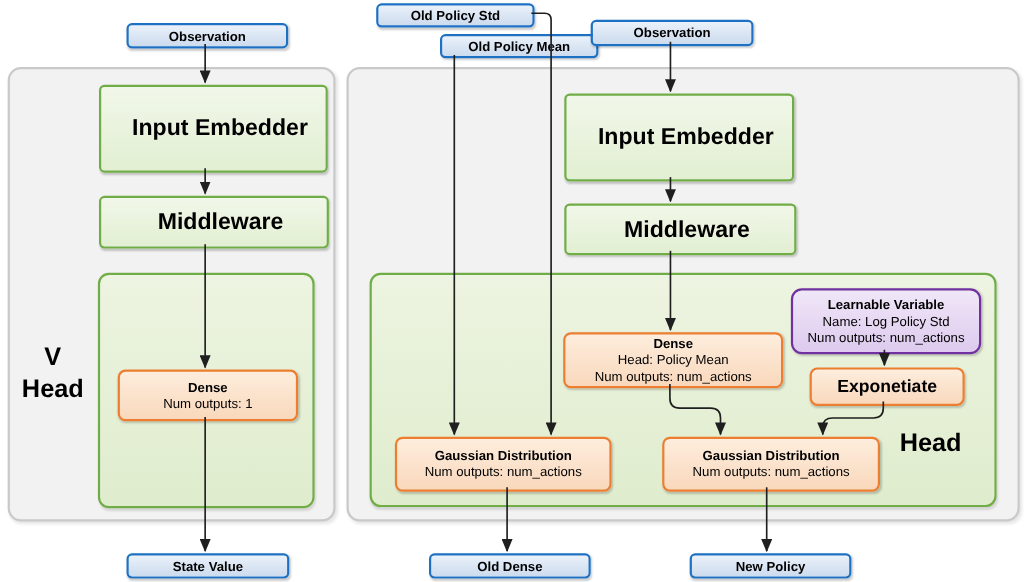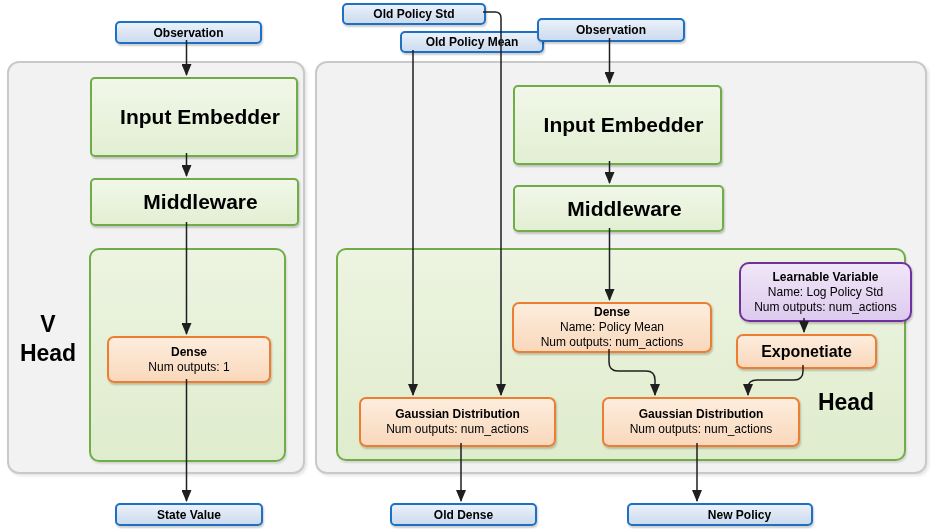--- a/index.html
+++ b/index.html
@@ -60,34 +60,34 @@
   }
   #lbl-v{left:8px; top:310px; width:80px;}
   #lbl-ppo{left:800px; top:388px; width:92px;}
   
   #n-obs-l{left:115px; top:21px; width:143px; height:19px;}
   #n-ops{left:342px; top:3px; width:140px; height:18px;}
   #n-opm{left:352px; top:31px; width:140px; height:18px;margin-left:48px;}
   #n-obs-r{left:537px; top:18px; width:144px; height:20px;}
   #n-sv{left:115px; top:503px; width:144px; height:19px;}
   #n-op{left:390px; top:503px; width:143px; height:19px;}
-  #n-np{left:627px; top:503px; width:143px; height:19px;padding-left:39px;}
+  #n-np{left:627px; top:503px; width:143px; height:19px;}
   
   #n-ie-l{left:90px; top:77px; width:192px; height:76px;}
   #n-mw-l{left:90px; top:178px; width:193px; height:44px;}
   #n-ie-r{left:513px; top:85px; width:193px; height:76px;}
   #n-mw-r{left:513px; top:185px; width:195px; height:43px;}
   
   #n-dense-l{left:107px; top:336px; width:160px; height:43px;}
   #n-dense-r{left:512px; top:302px; width:196px; height:47px;}
   #n-exp{left:736px; top:334px; width:137px; height:31px;}
   #n-gd-old{left:359px; top:397px; width:193px; height:46px;}
   #n-gd-new{left:602px; top:397px; width:194px; height:46px;}
   
-  #n-lv{left:719px; top:262px; width:169px; height:56px;margin-left:20px;}
+  #n-lv{left:719px; top:262px; width:169px; height:56px;}
   svg.edges{position:absolute; left:0; top:0; z-index:30; pointer-events:none;}
   .edge{stroke:var(--arrow); stroke-width:1.5; fill:none;}
 </style>
 </head>
 <body>
 
 <div id="canvas">
 
   <div class="panel" id="p-left"></div>
   <div class="panel" id="p-right"></div>
@@ -115,21 +115,21 @@
   <div class="node green" id="n-mw-l">Middleware</div>
   <div class="node green" id="n-ie-r">Input Embedder</div>
   <div class="node green" id="n-mw-r">Middleware</div>
 
   <div class="node orange" id="n-dense-l">
     <div class="t">Dense</div>
     <div class="s">Num outputs: 1</div>
   </div>
   <div class="node orange" id="n-dense-r">
     <div class="t">Dense</div>
-    <div class="s">Name: Policy Mean</div>
+    <div class="s">Head: Policy Mean</div>
     <div class="s">Num outputs: num_actions</div>
   </div>
   <div class="node orange" id="n-exp">
     <div class="exp-label">Exponetiate</div>
   </div>
   <div class="node orange" id="n-gd-old">
     <div class="t">Gaussian Distribution</div>
     <div class="s">Num outputs: num_actions</div>
   </div>
   <div class="node orange" id="n-gd-new">

